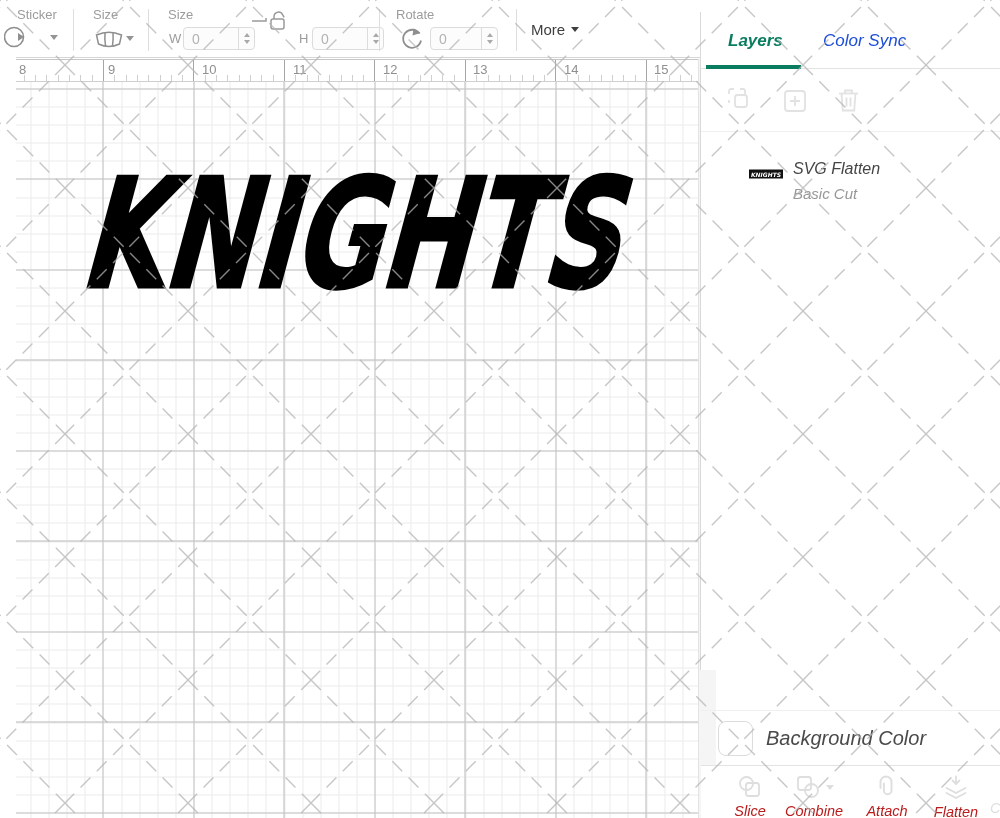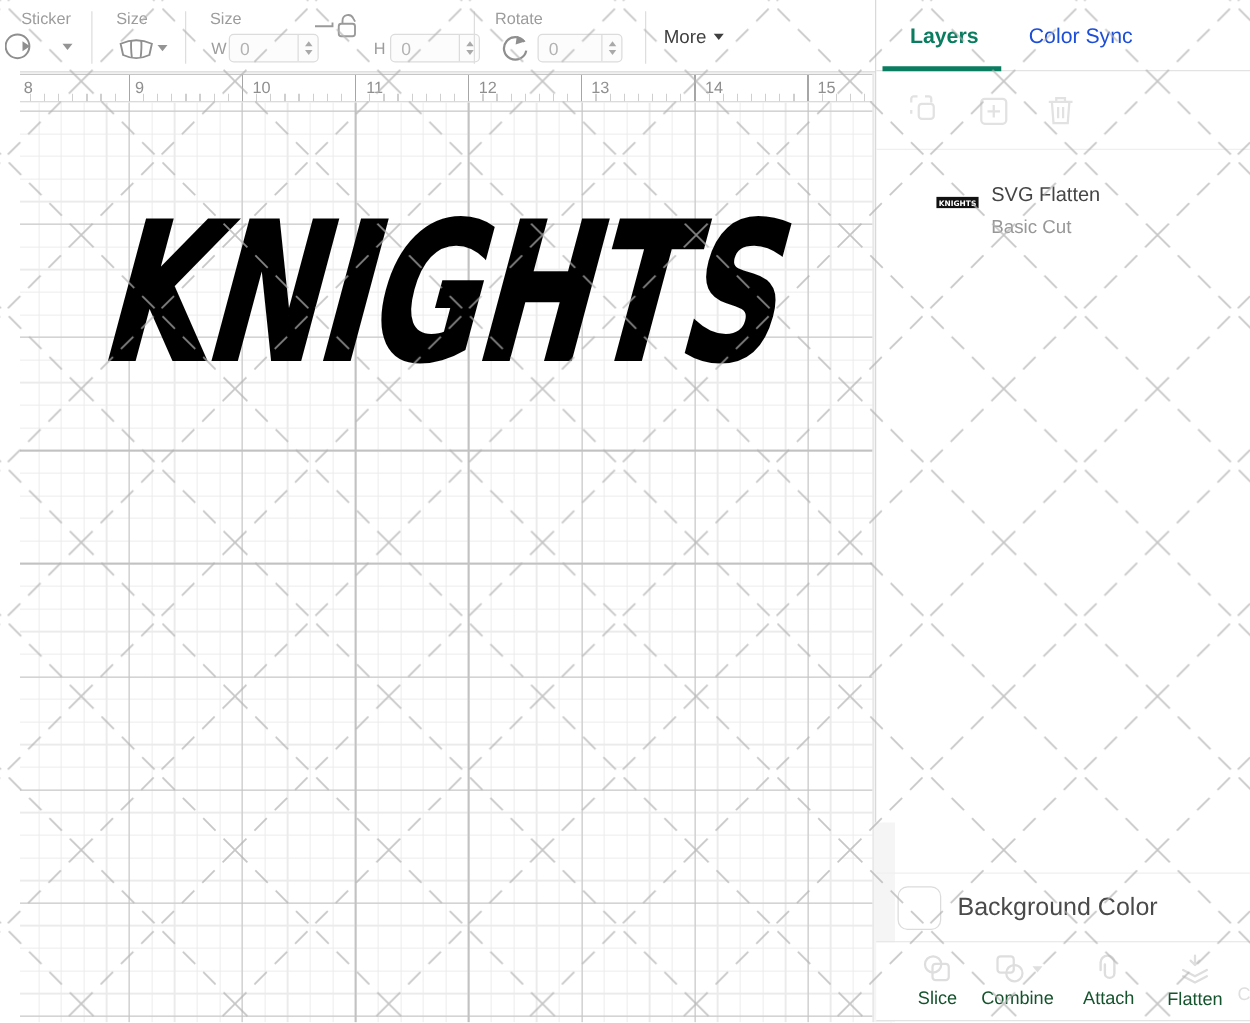--- a/index.html
+++ b/index.html
@@ -40,21 +40,21 @@
       repeating-linear-gradient(to right, #ebebeb 0 1px, transparent 1px 18.1px),
       repeating-linear-gradient(to bottom, #ebebeb 0 1px, transparent 1px 18.1px);
     background-position:-3.5px 0, 0 6.5px, -3.5px 0, 0 6.5px;
   }
 
   .vscroll { position:absolute; left:682px; top:59px; width:18px; height:759px; background:#f5f5f5; border-left:1px solid #e3e3e3; }
   .vscroll .arrow-up { position:absolute; left:5px; top:8px; width:0; height:0; border-left:4px solid transparent; border-right:4px solid transparent; border-bottom:6px solid #a3a3a3; }
   .vscroll .thumb { position:absolute; left:3px; top:24px; width:11px; height:28px; background:#b9b9b9; border-radius:2px; }
 
   
-  .panel { position:absolute; left:700px; top:0; width:300px; height:658px; background:#fff; border-left:1px solid #d9d9d9; }
+  .panel { position:absolute; left:700px; top:12px; width:300px; height:658px; background:#fff; border-left:1px solid #d9d9d9;font-style:italic; }
   .tabs { position:absolute; left:0; top:0; width:100%; height:57px; border-bottom:1px solid #e3e3e3; }
   .tab { position:absolute; top:19px; font-size:17px; cursor:default; }
   .tab.active { color:#0a7c5f; font-weight:bold; }
   .tab.inactive { color:#1d4ed8; }
   .tab-underline { position:absolute; left:5px; bottom:-1px; width:95px; height:4px; background:#0a7c5f; }
 
   .layer-actions { position:absolute; left:0; top:58px; width:100%; height:62px; border-bottom:1px solid #efefef; display:flex; align-items:center; padding-left:26px; gap:28px; }
   .layer-actions svg { display:block; }
 
   .layer-row { position:absolute; left:0; top:130px; width:100%; height:66px; display:flex; align-items:flex-start; padding:14px 0 0 48px; }
@@ -62,21 +62,21 @@
   .layer-text { margin-left:10px; }
   .layer-title { font-size:16px; color:#454545; line-height:26px; }
   .layer-sub { font-size:15px; color:#979797; line-height:24px; }
 
   .bgcolor-row { position:absolute; left:0; top:698px; width:100%; height:56px; border-top:1px solid #efefef; border-bottom:1px solid #e3e3e3; display:flex; align-items:center; padding-left:17px; }
   .swatch { width:35px; height:35px; border:1px solid #dcdcdc; border-radius:8px; background:#fff; }
   .bgcolor-label { margin-left:13px; font-size:20px; color:#4a4a4a; }
 
   .bottom-bar { position:absolute; left:0; top:754px; width:100%; height:63px; border-bottom:1px solid #e3e3e3; background:#fff; }
   .b-action { position:absolute; top:8px; display:flex; flex-direction:column; align-items:center; }
-  .b-action .lbl { font-size:14.5px; color:#14532d; margin-top:3px; }
+  .b-action .lbl { font-size:14.5px; color:#b91c1c; margin-top:3px; }
   .b-action svg { display:block; }
   .b-partial { position:absolute; top:34px; left:289px; width:11px; overflow:hidden; font-size:14.5px; color:#dfdfdf; }
 
   
   .lattice { position:absolute; left:0; top:0; width:1000px; height:818px; pointer-events:none; z-index:60; }
 
   .design-svg { position:absolute; left:0; top:0; }
 </style>
 </head>
 <body>

